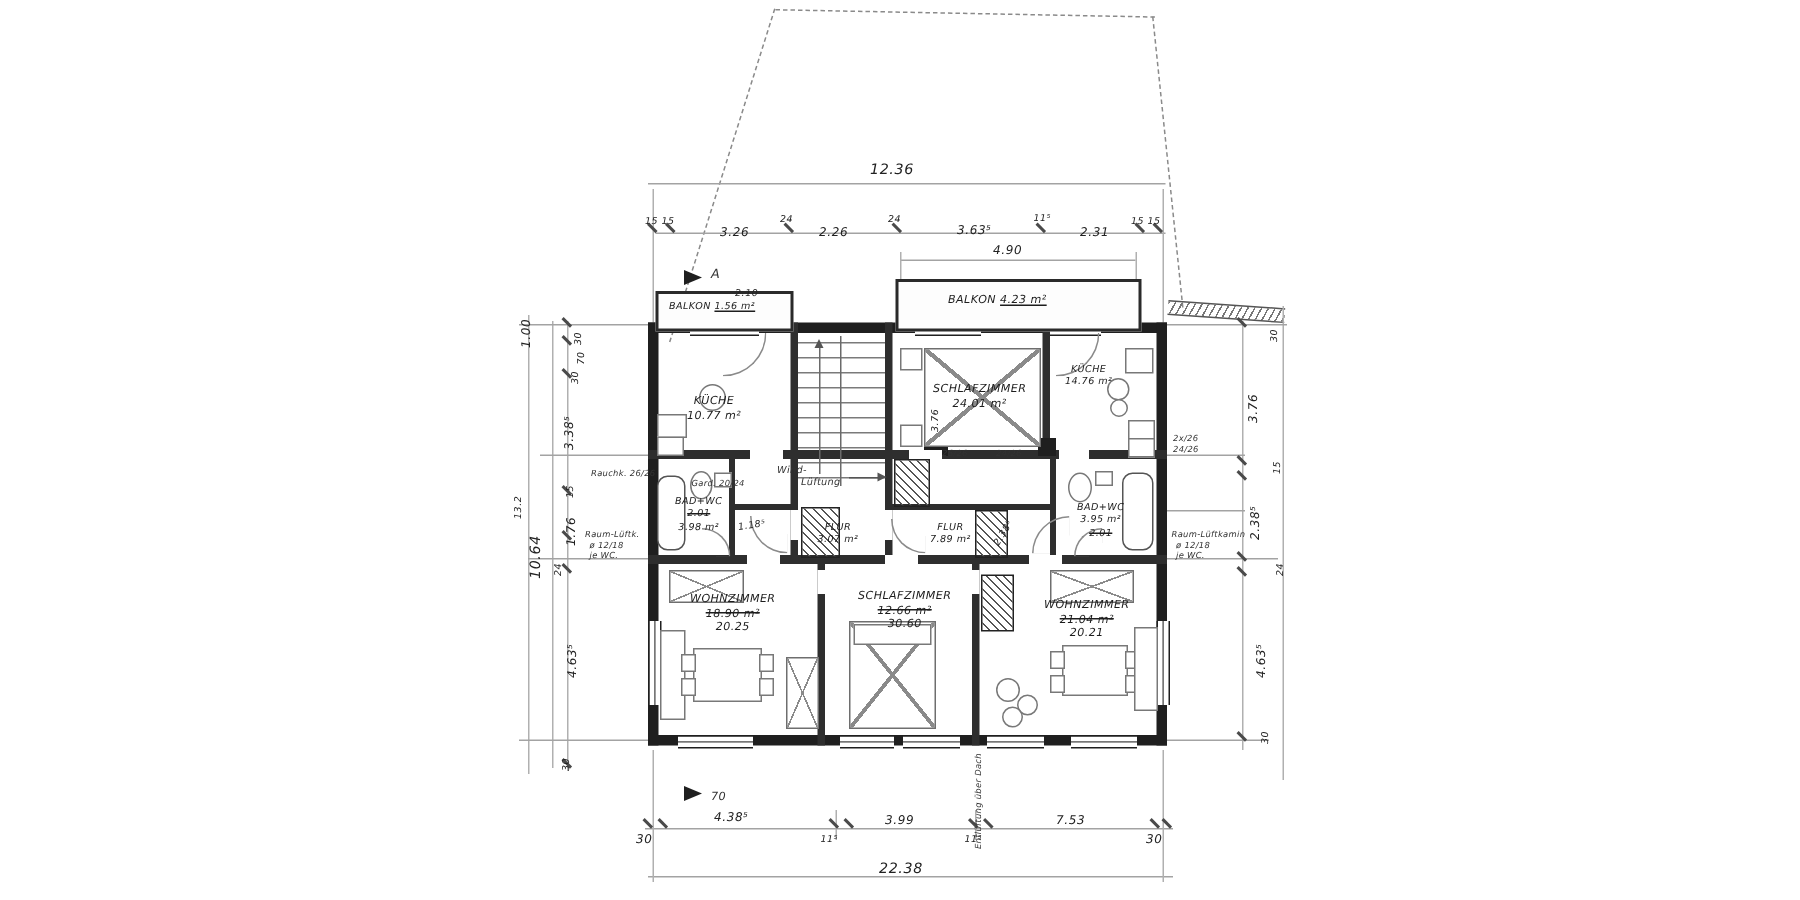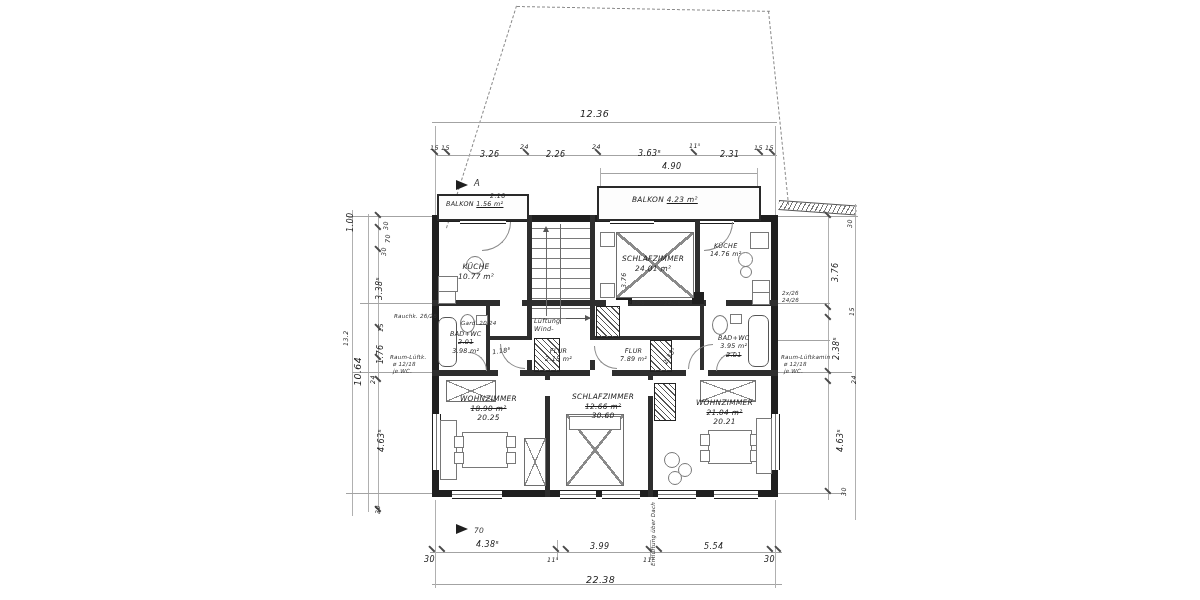--- a/index.html
+++ b/index.html
@@ -266,21 +266,21 @@
     <span class="ln struck">2.01</span>
     <span class="ln">3.98 m²</span>
   </div>
   <div class="rlabel small" style="left:718px;top:334px;">
     <span class="ln">BAD+WC</span>
     <span class="ln">3.95 m²</span>
     <span class="ln struck">2.01</span>
   </div>
   <div class="rlabel small" style="left:545px;top:347px;">
     <span class="ln">FLUR</span>
-    <span class="ln">2.15 m²</span>
+    <span class="ln">3.07 m²</span>
   </div>
   <div class="rlabel small" style="left:620px;top:347px;">
     <span class="ln">FLUR</span>
     <span class="ln">7.89 m²</span>
   </div>
   <div class="rlabel" style="left:460px;top:394px;">
     <span class="ln">WOHNZIMMER</span>
     <span class="ln struck">18.90 m²</span>
     <span class="ln">20.25</span>
   </div>
@@ -308,21 +308,21 @@
   <span class="dim dimS" style="left:754px;top:144px;">15</span>
   <span class="dim dimS" style="left:765px;top:144px;">15</span>
   <span class="dim" style="left:662px;top:162px;">4.90</span>
   <span class="dim dimS" style="left:490px;top:192px;">2.10</span>
 
   <span class="dim" style="left:424px;top:555px;">30</span>
   <span class="dim" style="left:476px;top:540px;">4.38⁵</span>
   <span class="dim dimS" style="left:547px;top:556px;">11⁵</span>
   <span class="dim" style="left:590px;top:542px;">3.99</span>
   <span class="dim dimS" style="left:643px;top:556px;">11⁵</span>
-  <span class="dim" style="left:704px;top:542px;">5.54</span>
+  <span class="dim" style="left:704px;top:542px;">7.53</span>
   <span class="dim" style="left:764px;top:555px;">30</span>
   <span class="dim dimL" style="left:586px;top:574px;">22.38</span>
 
   <span class="dim rot" style="left:346px;top:232px;">1.00</span>
   <span class="dim rot dimS" style="left:382px;top:230px;">30</span>
   <span class="dim rot dimS" style="left:384px;top:243px;">70</span>
   <span class="dim rot dimS" style="left:380px;top:256px;">30</span>
   <span class="dim rot" style="left:375px;top:300px;">3.38⁵</span>
   <span class="dim rot dimS" style="left:377px;top:332px;">15</span>
   <span class="dim rot" style="left:376px;top:364px;">1.76</span>
@@ -345,21 +345,21 @@
   <span class="dim dimS" style="left:492px;top:347px;transform:rotate(-8deg);">1.18⁵</span>
 
   <span class="hand handS" style="left:394px;top:313px;">Rauchk. 26/26</span>
   <span class="hand handS" style="left:461px;top:320px;">Gard. 20/24</span>
   <span class="hand handS" style="left:390px;top:354px;">Raum-Lüftk.</span>
   <span class="hand handS" style="left:393px;top:361px;">ø 12/18</span>
   <span class="hand handS" style="left:393px;top:368px;">je WC.</span>
   <span class="hand handS" style="left:781px;top:354px;">Raum-Lüftkamin</span>
   <span class="hand handS" style="left:784px;top:361px;">ø 12/18</span>
   <span class="hand handS" style="left:784px;top:368px;">je WC.</span>
-  <span class="hand" style="left:534px;top:309px;margin-top:16px;">Wind-</span>
+  <span class="hand" style="left:518px;top:309px;">Wind-</span>
   <span class="hand" style="left:534px;top:317px;">Lüftung</span>
   <div class="dl" style="left:566px;top:318px;width:22px;background:#555;"></div>
   <div class="arrowhead" style="left:585px;top:315px;transform:rotate(90deg);"></div>
   <span class="hand handS" style="left:628px;top:300px;">26/26</span>
   <span class="hand handS" style="left:664px;top:300px;">24/26</span>
   <span class="hand handS" style="left:782px;top:290px;">2x/26</span>
   <span class="hand handS" style="left:782px;top:297px;">24/26</span>
   <span class="hand handS rot" style="left:650px;top:566px;">Entlüftung über Dach</span>
 
   <div class="flag" style="left:456px;top:180px;"></div>

